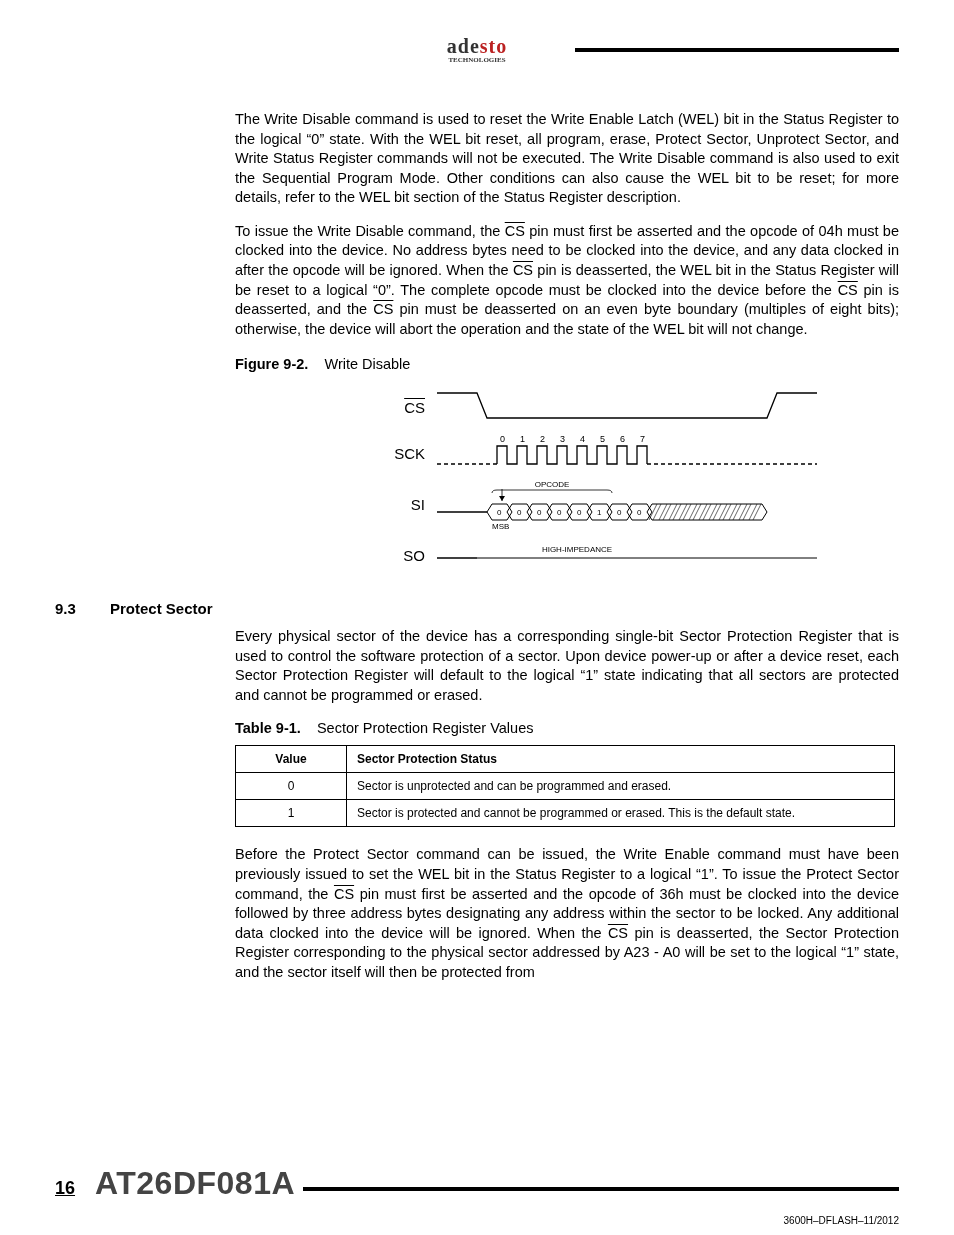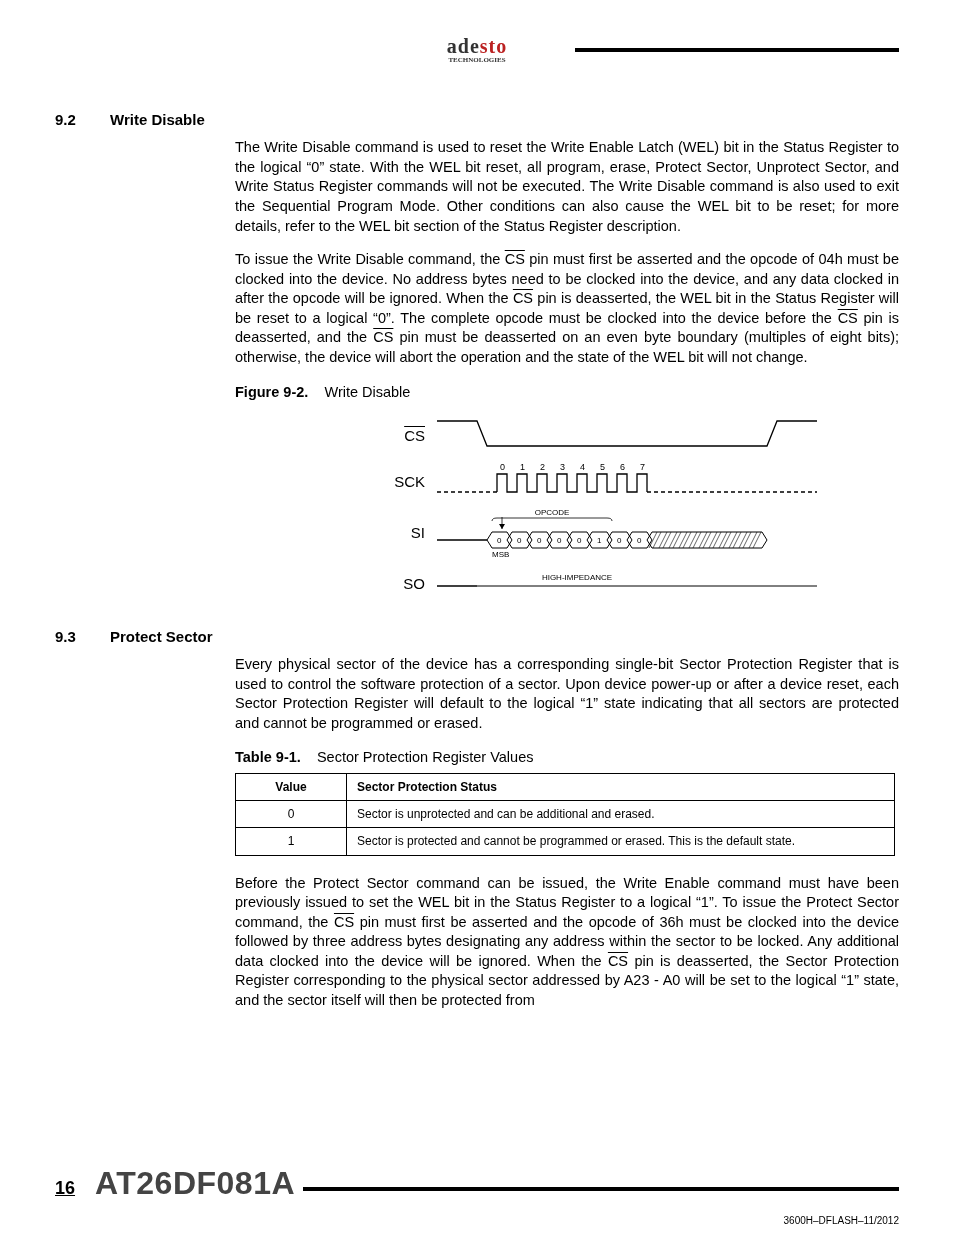--- a/index.html
+++ b/index.html
@@ -161,24 +161,20 @@
 <div class="page">
 
   <div class="header-line">
     <div class="logo">
       <span class="a">ade</span><span class="d">sto</span>
       <span class="logo-sub">TECHNOLOGIES</span>
     </div>
     <div class="header-rule"></div>
   </div>
 
-  <div class="section-row">
-    <div class="sec-num">9.2</div>
-    <div class="sec-title">Write Disable</div>
-  </div>
 
   <div class="body-text">The Write Disable command is used to reset the Write Enable Latch (WEL) bit in the Status Register to the logical “0” state. With the WEL bit reset, all program, erase, Protect Sector, Unprotect Sector, and Write Status Register commands will not be executed. The Write Disable command is also used to exit the Sequential Program Mode. Other conditions can also cause the WEL bit to be reset; for more details, refer to the WEL bit section of the Status Register description.</div>
 
   <div class="body-text">
     <span>To issue the Write Disable command, the </span><span class="overline">CS</span><span> pin must first be asserted and the opcode of 04h must be clocked into the device. No address bytes need to be clocked into the device, and any data clocked in after the opcode will be ignored. When the </span><span class="overline">CS</span><span> pin is deasserted, the WEL bit in the Status Register will be reset to a logical “0”. The complete opcode must be clocked into the device before the </span><span class="overline">CS</span><span> pin is deasserted, and the </span><span class="overline">CS</span><span> pin must be deasserted on an even byte boundary (multiples of eight bits); otherwise, the device will abort the operation and the state of the WEL bit will not change.</span>
   </div>
 
   <div class="fig-caption">
     <span class="lbl">Figure 9-2.</span>&nbsp;&nbsp;&nbsp;
     <span>Write Disable</span>
@@ -308,21 +304,21 @@
   </div>
 
   <table class="protect">
     <tbody>
         <tr>
       <th class="val">Value</th>
       <th>Sector Protection Status</th>
     </tr>
     <tr>
       <td class="val">0</td>
-      <td>Sector is unprotected and can be additional and erased.</td>
+      <td>Sector is unprotected and can be programmed and erased.</td>
     </tr>
     <tr>
       <td class="val">1</td>
       <td>Sector is protected and cannot be programmed or erased. This is the default state.</td>
     </tr>
   </tbody>
     </table>
 
   <div class="body-text">
     <span>Before the Protect Sector command can be issued, the Write Enable command must have been previously issued to set the WEL bit in the Status Register to a logical “1”. To issue the Protect Sector command, the </span><span class="overline">CS</span><span> pin must first be asserted and the opcode of 36h must be clocked into the device followed by three address bytes designating any address within the sector to be locked. Any additional data clocked into the device will be ignored. When the </span><span class="overline">CS</span><span> pin is deasserted, the Sector Protection Register corresponding to the physical sector addressed by A23 - A0 will be set to the logical “1” state, and the sector itself will then be protected from</span>

